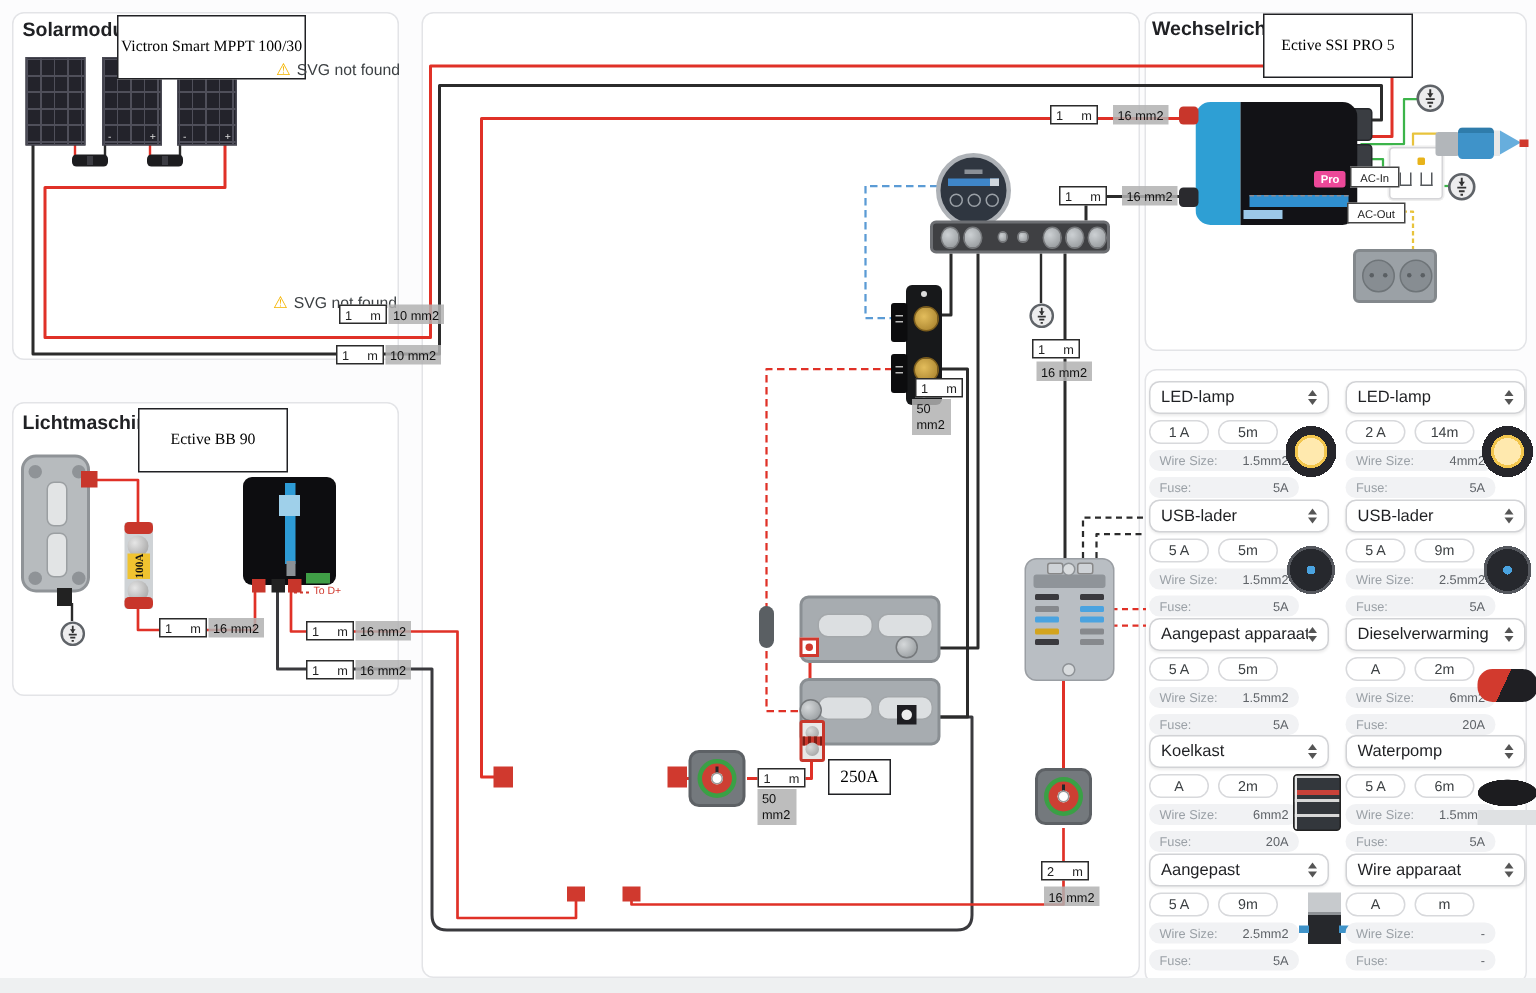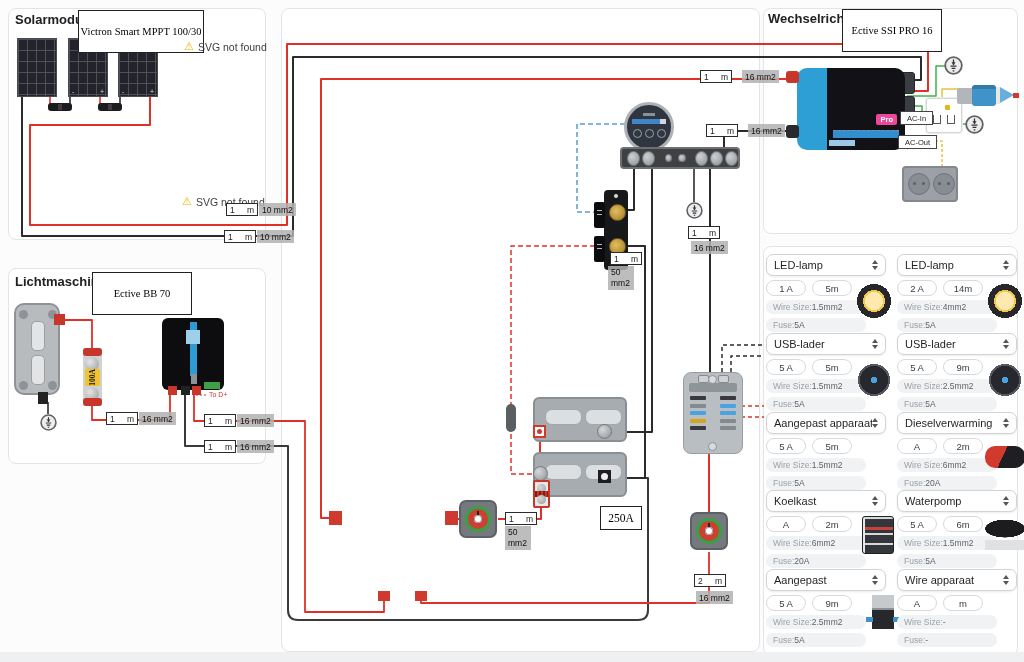--- a/index.html
+++ b/index.html
@@ -113,21 +113,21 @@
   .cpanel{position:absolute;background:#fff;border:1px solid #e3e4e7;border-radius:8px;z-index:0;}
   .card{position:absolute;width:120px;height:74px;z-index:2;}
   .select{position:relative;width:120px;height:22px;background:#fff;border:1px solid #d2d3d6;border-radius:7px;box-shadow:0 1px 2px rgba(0,0,0,.08);display:flex;align-items:center;box-sizing:border-box;padding:0 7px;}
   .sel-label{font-size:11px;color:#1f2023;flex:1;white-space:nowrap;overflow:hidden;}
   .stepper{display:flex;flex-direction:column;gap:2px;align-items:center;}
   .stepper i{width:0;height:0;border-left:3px solid transparent;border-right:3px solid transparent;}
   .stepper .up{border-bottom:4px solid #555;}
   .stepper .dn{border-top:4px solid #555;}
   .pillrow{display:flex;gap:6px;margin-top:4px;}
   .pill{width:38px;height:14px;background:#fff;border:1px solid #d8d9dc;border-radius:8px;font-size:9.5px;color:#3c4043;display:flex;align-items:center;justify-content:center;}
-  .grow{margin-top:4px;width:100px;height:14px;background:#f1f2f4;border-radius:7px;display:flex;align-items:center;justify-content:flex-start;padding:0 7px;box-sizing:border-box;}
+  .grow{margin-top:4px;width:100px;height:14px;background:#f1f2f4;border-radius:7px;display:flex;align-items:center;justify-content:space-between;padding:0 7px;box-sizing:border-box;}
   .grow span{font-size:8.5px;color:#9aa0a6;}
   .grow b{font-size:8.5px;color:#5f6368;font-weight:normal;}
   .devicon{position:absolute;right:-8px;top:26px;width:40px;height:42px;z-index:3;}
   .icon-led{background:radial-gradient(circle at 50% 50%,#ffe9ae 0 9px,#f3c64d 9px 11px,#26262b 11px 17px,transparent 17px);}
   .icon-usb{background:radial-gradient(circle at 50% 50%,#26282d 0 14px,#55585e 14px 16px,transparent 16px),linear-gradient(transparent 0 15px,#4aa3e0 15px 18px,transparent 18px 23px,#4aa3e0 23px 26px,transparent 26px);background-blend-mode:normal;}
   .icon-usb{background:radial-gradient(circle at 50% 50%,#4aa3e0 0 3px,#26282d 3px 14px,#55585e 14px 16px,transparent 16px);}
   .icon-heater{background:linear-gradient(115deg,#d23a2e 0 45%,#1f1f23 45%);border-radius:10px;height:22px;margin-top:8px;}
   .icon-fridge{background:linear-gradient(90deg,#2e3237 0 8px,#3a3f45 8px),linear-gradient(#d9d9d9,#d9d9d9);width:32px;height:38px;border-radius:3px;background:#33373c;border:1px solid #222;box-sizing:border-box;background-image:linear-gradient(90deg,#e8e8e8 0 2px,transparent 2px 10px),linear-gradient(#d8d8d8 2px,transparent 2px 10px,#c9423a 10px 13px,transparent 13px 16px,#d8d8d8 16px 18px,transparent 18px 26px,#d8d8d8 26px 28px,transparent 28px);}
   .icon-fan{background:radial-gradient(ellipse 20px 9px at 50% 30%,#1c1c1f 0 98%,transparent),linear-gradient(transparent 0 24px,#dfe1e3 24px 34px,transparent 34px);}
   .icon-pump{width:22px;height:38px;margin-left:8px;background:linear-gradient(#c7cacd 0 13px,#8e9296 13px 15px,#26282c 15px 34px,transparent 34px),linear-gradient(90deg,transparent 0 0);position:absolute;}
@@ -211,21 +211,21 @@
       <span>m</span>
     </div>
   <div class="wchip" style="left:259px;top:203px;">10 mm2</div>
   <div class="wbox" style="left:224px;top:230px;">
       <span>1</span>
       <span>m</span>
     </div>
   <div class="wchip" style="left:257px;top:230px;">10 mm2</div>
 
   <div class="ptitle" style="left:15px;top:274px;">Lichtmaschinen</div>
-  <div class="model" style="left:92px;top:272px;width:86px;">Ective BB 70</div>
+  <div class="model" style="left:92px;top:272px;width:86px;">Ective BB 90</div>
   <div class="dev alt" style="left:14px;top:303px;">
     <i style="top:16px;"></i>
       <i style="top:50px;"></i>
     <b style="left:3px;top:5px;"></b>
       <b style="left:32px;top:5px;"></b>
       <b style="left:3px;top:76px;"></b>
       <b style="left:32px;top:76px;"></b>
   </div>
   <div class="sq" style="left:54px;top:314px;width:11px;height:11px;background:#c8362b;"></div>
   <div class="sq" style="left:38px;top:392px;width:10px;height:12px;background:#222;"></div>
@@ -350,21 +350,21 @@
   <div class="stub" style="left:415px;top:591px;width:12px;height:10px;"></div>
 
   <div class="dev bswitch" style="left:459px;top:500px;">
       <span class="ring"></span>
     </div>
   <div class="wbox" style="left:505px;top:512px;">
       <span>1</span>
       <span>m</span>
     </div>
   <div class="wchip stack" style="left:505px;top:526px;">50 mm2</div>
-  <div class="box250" style="left:552px;top:506px;margin-left:48px;">250A</div>
+  <div class="box250" style="left:552px;top:506px;">250A</div>
 
   <div class="dev fusebox" style="left:683px;top:372px;">
     <span class="nub" style="left:14px;"></span>
       <span class="nub" style="left:34px;"></span>
     <span class="top"></span>
     <div class="rows">
       <div>
           <i style="background:#3a3a3e;"></i>
           <i style="background:#3a3a3e;"></i>
         </div>
@@ -391,21 +391,21 @@
   <div class="dev bswitch" style="left:690px;top:512px;">
       <span class="ring"></span>
     </div>
   <div class="wbox" style="left:694px;top:574px;">
       <span>2</span>
       <span>m</span>
     </div>
   <div class="wchip" style="left:696px;top:591px;">16 mm2</div>
 
   <div class="ptitle" style="left:768px;top:11px;">Wechselrichter</div>
-  <div class="model" style="left:842px;top:9px;width:86px;">Ective SSI PRO 16</div>
+  <div class="model" style="left:842px;top:9px;width:86px;">Ective SSI PRO 5</div>
   <div class="conn" style="left:899px;top:72px;width:14px;height:20px;"></div>
   <div class="conn" style="left:899px;top:96px;width:14px;height:16px;"></div>
   <div class="cap" style="left:786px;top:71px;width:13px;height:12px;background:#c8362b;"></div>
   <div class="cap" style="left:786px;top:125px;width:13px;height:13px;background:#2a2a2e;"></div>
   <div class="dev inv" style="left:797px;top:68px;">
     <div class="blue"></div>
     <div class="body">
       <span class="pro">Pro</span>
       <span class="bar1"></span>
         <span class="bar2"></span>

